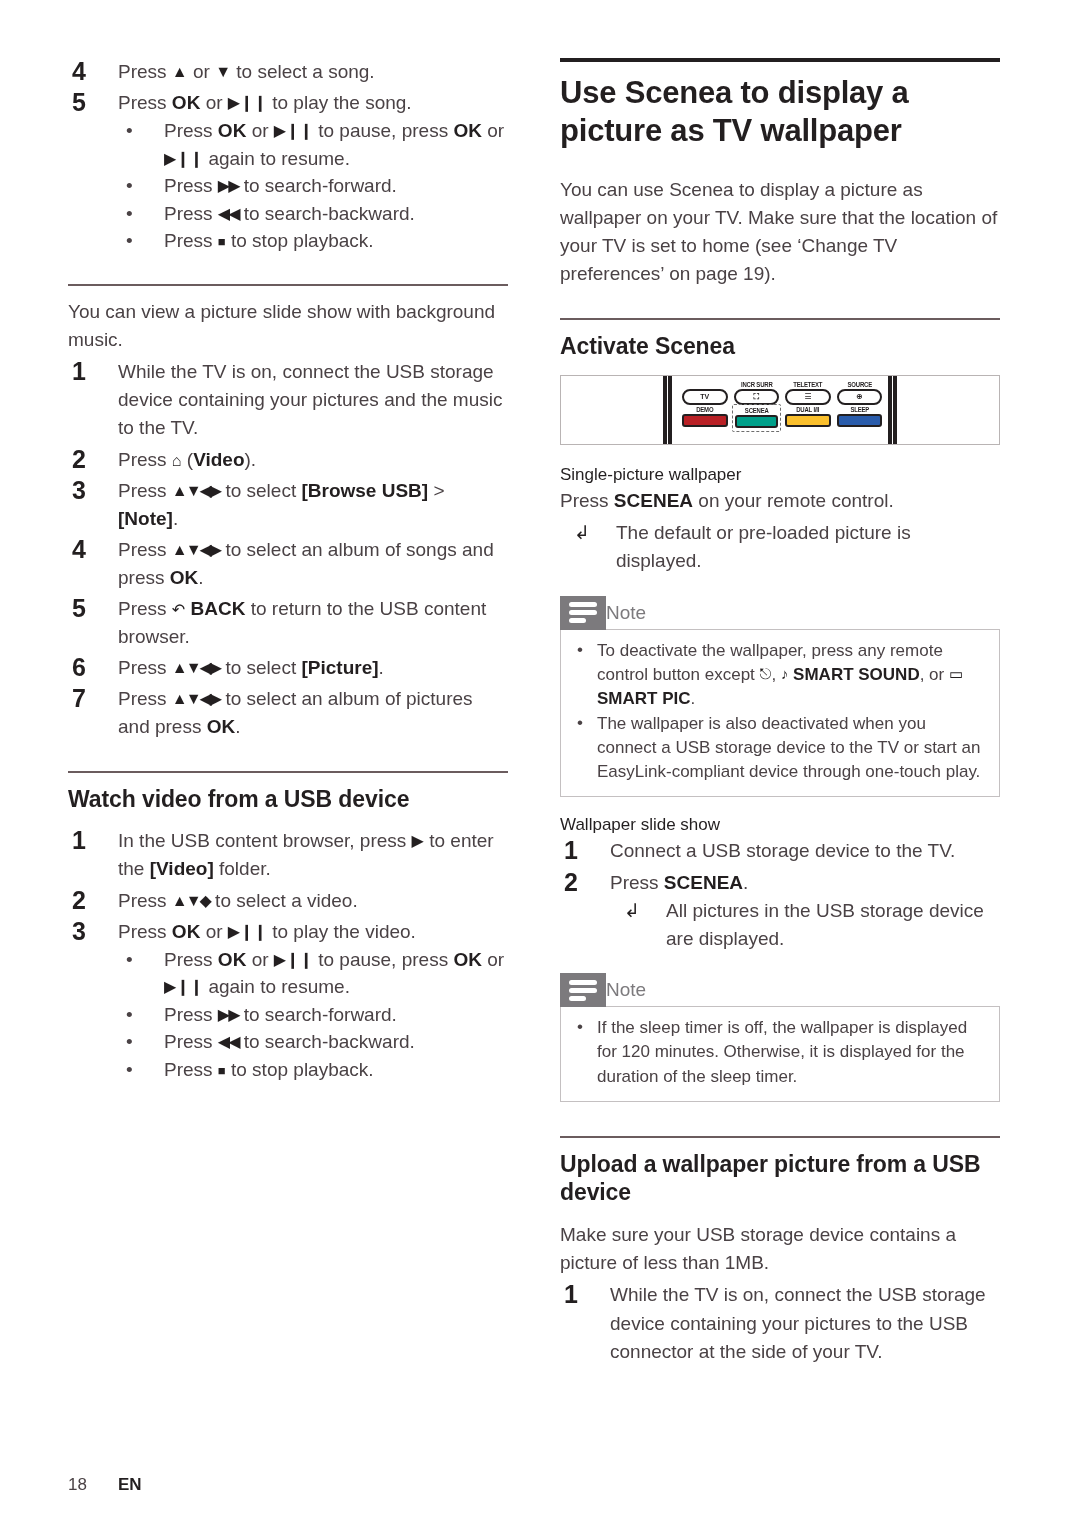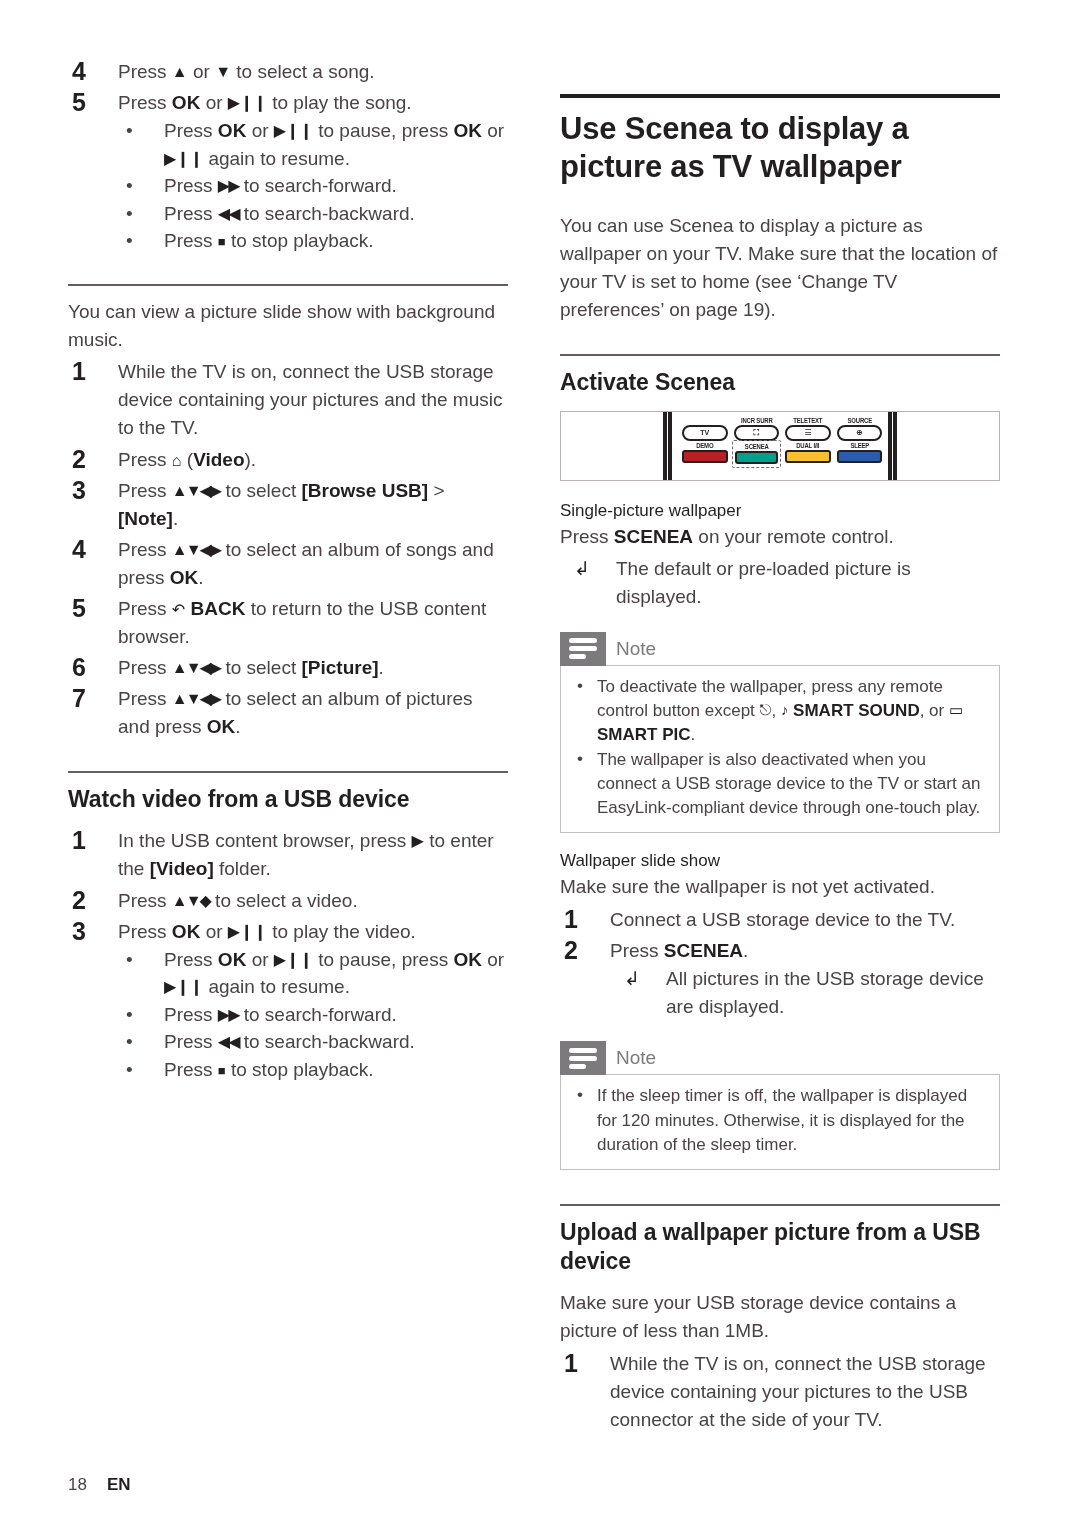--- a/index.html
+++ b/index.html
@@ -29,21 +29,21 @@
     height: 1460px;
     display: flex;
     gap: 52px;
     padding: 58px 60px 0 68px;
     box-sizing: border-box;
   }
   .col {
     width: 440px;
     flex: 0 0 440px;
   }
-  .col-right { padding-top: 0; margin-top: 36px; }
+  .col-right { padding-top: 0; }
 
   
   .rule-thick {
     height: 4px;
     background: #231f20;
     margin: 0 0 12px 0;
   }
   .rule-thin {
     height: 2px;
     background: #6b5c5e;
@@ -258,21 +258,21 @@
     border-radius: 2px;
   }
 
   
   .note {
     margin: 18px 0 0 0;
   }
   .note-tab {
     display: inline-flex;
     align-items: center;
-    gap: 10px;
+    gap: 0;
     height: 34px;
     position: relative;
   }
   .note-icon {
     width: 46px;
     height: 34px;
     background: #7c7a7d;
     display: flex;
     flex-direction: column;
     align-items: center;
@@ -324,21 +324,21 @@
   .note-body .sym1, .note-body .sym-sq { font-size: 15px; }
 
   
   .footer {
     position: absolute;
     left: 68px;
     bottom: 32px;
     font-size: 17px;
     color: #4a4245;
     display: flex;
-    gap: 20px;
+    gap: 31px;
     align-items: baseline;
   }
   .footer .pg { font-weight: 300; }
   .footer .en { font-weight: bold; color: #231f20; }
 </style>
 </head>
 <body>
 
 <div class="page">
   <div class="columns">
@@ -494,21 +494,20 @@
         <div class="note-body">
           <ul>
             <li><span class="bullet">•</span>To deactivate the wallpaper, press any remote control button except <span class="sym1">⎋</span>, <span class="sym1">♪</span> <b>SMART SOUND</b>, or <span class="sym-sq">▭</span> <b>SMART PIC</b>.</li>
             <li><span class="bullet">•</span>The wallpaper is also deactivated when you connect a USB storage device to the TV or start an EasyLink-compliant device through one-touch play.</li>
           </ul>
         </div>
       </div>
 
       <div style="height:18px"></div>
       <h3 class="minihead">Wallpaper slide show</h3>
-      <p class="body">Make sure the wallpaper is not yet activated.</p>
       <ol class="steps">
         <li>
           <span class="num">1</span>
           <span>Connect a USB storage device to the TV.</span>
         </li>
         <li>
           <span class="num">2</span>
           <span>Press <b>SCENEA</b>.</span>
           <ul class="arrows">
             <li><span class="arw">↲</span><span>All pictures in the USB storage device are displayed.</span></li>

